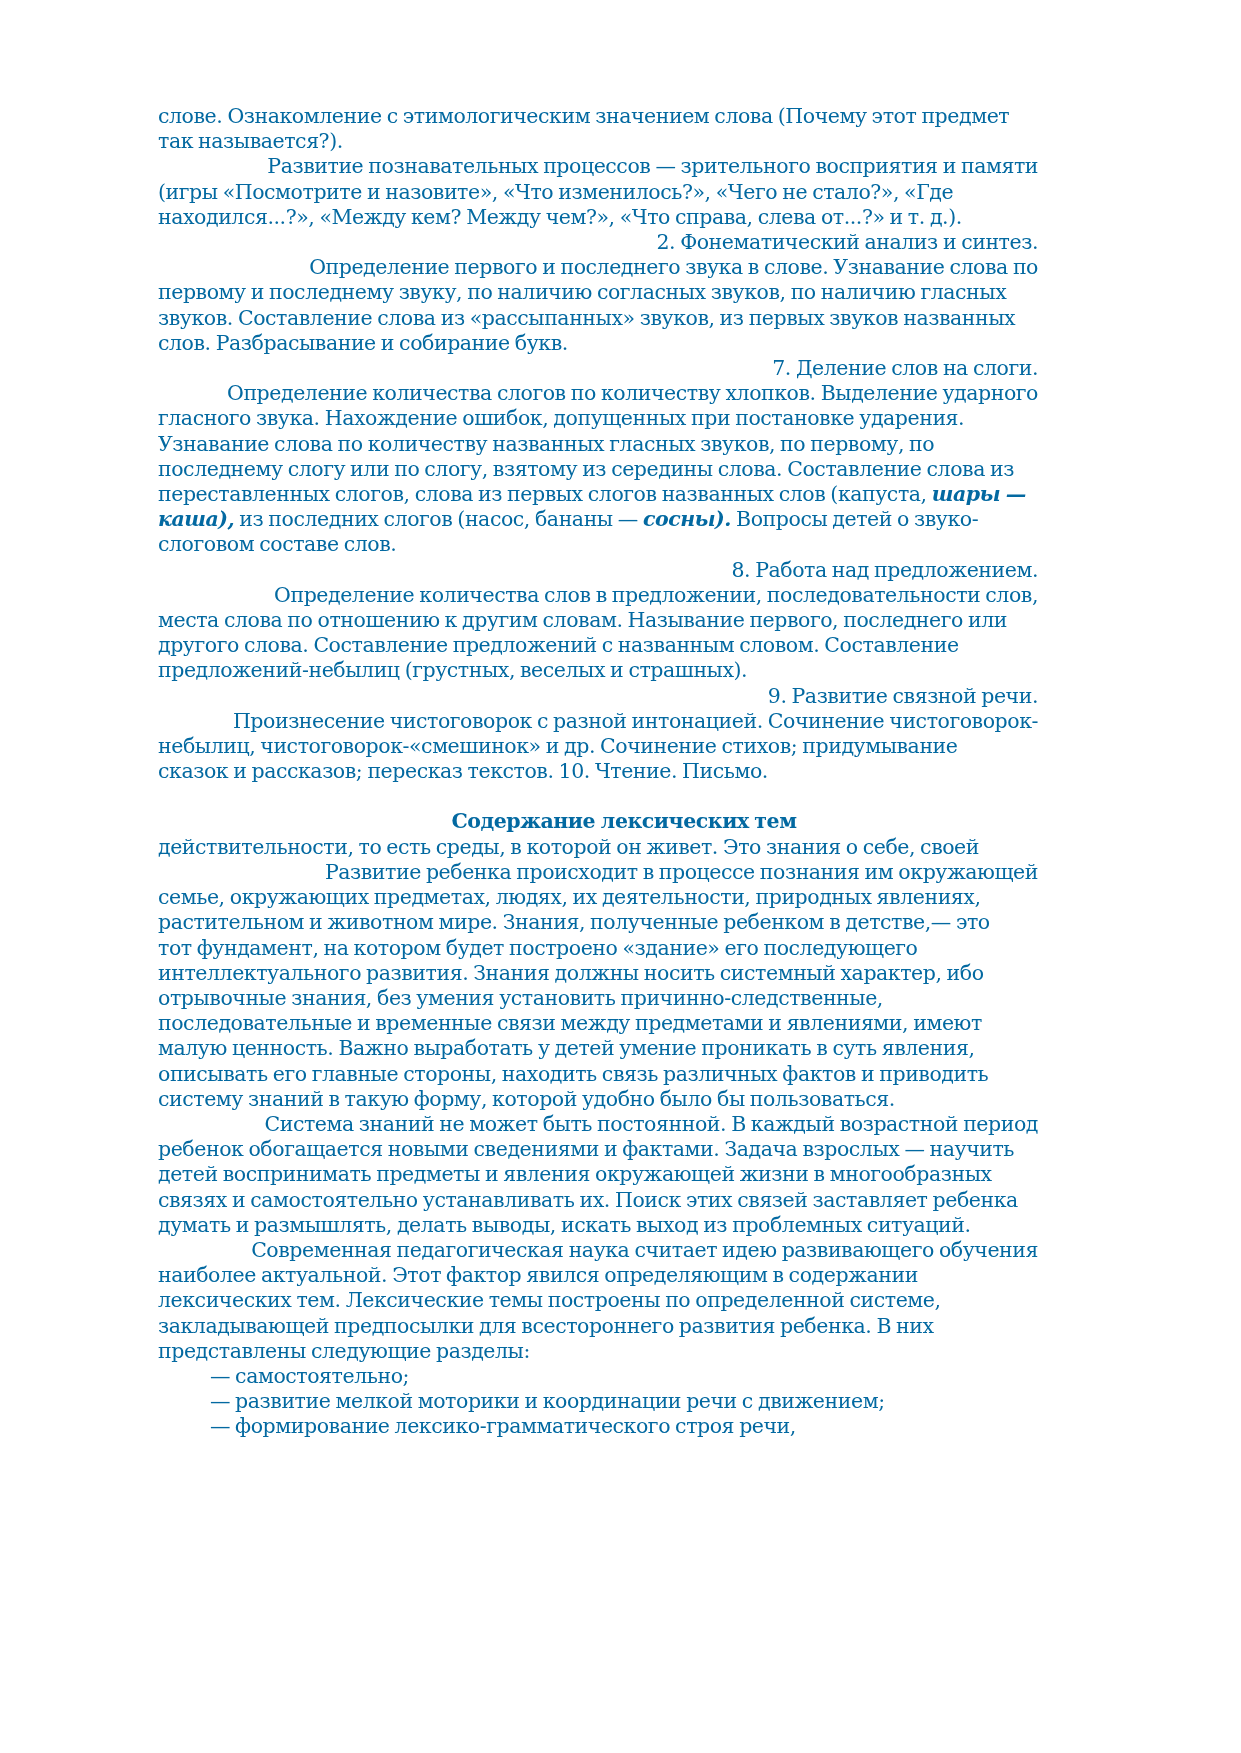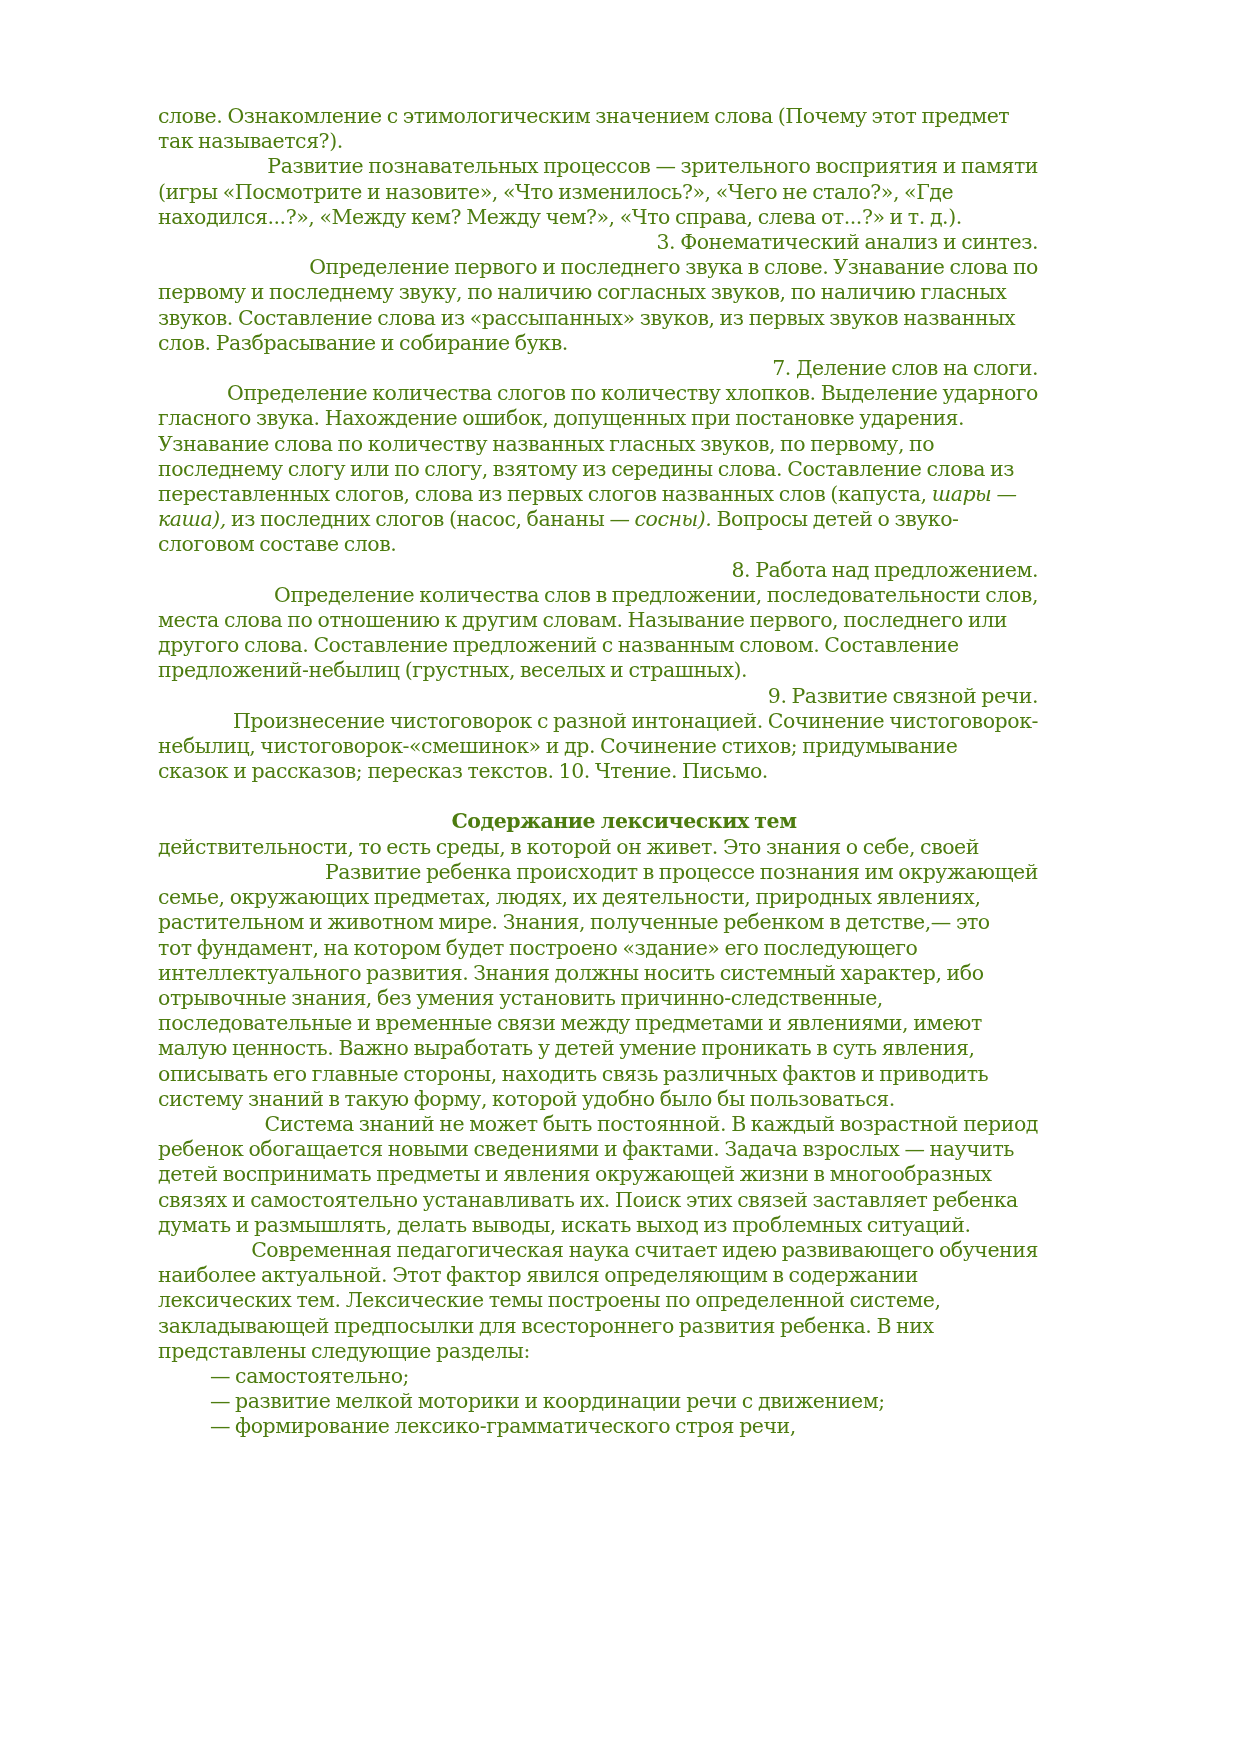--- a/index.html
+++ b/index.html
@@ -1,41 +1,41 @@
 <!DOCTYPE html>
 <html><head>
 <meta charset="utf-8">
 <style>
   html, body { margin: 0; padding: 0; background: #ffffff; }
   body { width: 1241px; height: 1753px; position: relative; overflow: hidden; }
   .page {
     position: absolute; left: 158px; top: 104px; width: 880px;
     font-family: "DejaVu Serif", "Liberation Serif", serif;
-    font-size: 20.5px; line-height: 25.2px; color: #4d7c0f;
+    font-size: 20.5px; line-height: 25.2px; color: #0369a1;
     letter-spacing: -0.45px; word-spacing: -1px;
   }
   .line { white-space: nowrap; display: block; }
   .ind { padding-left: 50px; text-align: right; }
   .list { padding-left: 52px; }
   .gap { height: 25px; }
   .heading { font-weight: bold; padding-left: 52px; text-align: center; }
-  .bi { font-weight: normal; font-style: italic; }
+  .bi { font-weight: bold; font-style: italic; }
 </style>
 </head>
 <body>
 
 <div class="page">
   <span class="line">слове. Ознакомление с этимологическим значением слова (Почему этот предмет</span>
   <span class="line">так называется?).</span>
 
   <span class="line ind">Развитие познавательных процессов — зрительного восприятия и памяти</span>
   <span class="line">(игры «Посмотрите и назовите», «Что изменилось?», «Чего не стало?», «Где</span>
   <span class="line">находился...?», «Между кем? Между чем?», «Что справа, слева от...?» и т. д.).</span>
 
-  <span class="line ind">3. Фонематический анализ и синтез.</span>
+  <span class="line ind">2. Фонематический анализ и синтез.</span>
   <span class="line ind">Определение первого и последнего звука в слове. Узнавание слова по</span>
   <span class="line">первому и последнему звуку, по наличию согласных звуков, по наличию гласных</span>
   <span class="line">звуков. Составление слова из «рассыпанных» звуков, из первых звуков названных</span>
   <span class="line">слов. Разбрасывание и собирание букв.</span>
 
   <span class="line ind">7. Деление слов на слоги.</span>
   <span class="line ind">Определение количества слогов по количеству хлопков. Выделение ударного</span>
   <span class="line">гласного звука. Нахождение ошибок, допущенных при постановке ударения.</span>
   <span class="line">Узнавание слова по количеству названных гласных звуков, по первому, по</span>
   <span class="line">последнему слогу или по слогу, взятому из середины слова. Составление слова из</span>

